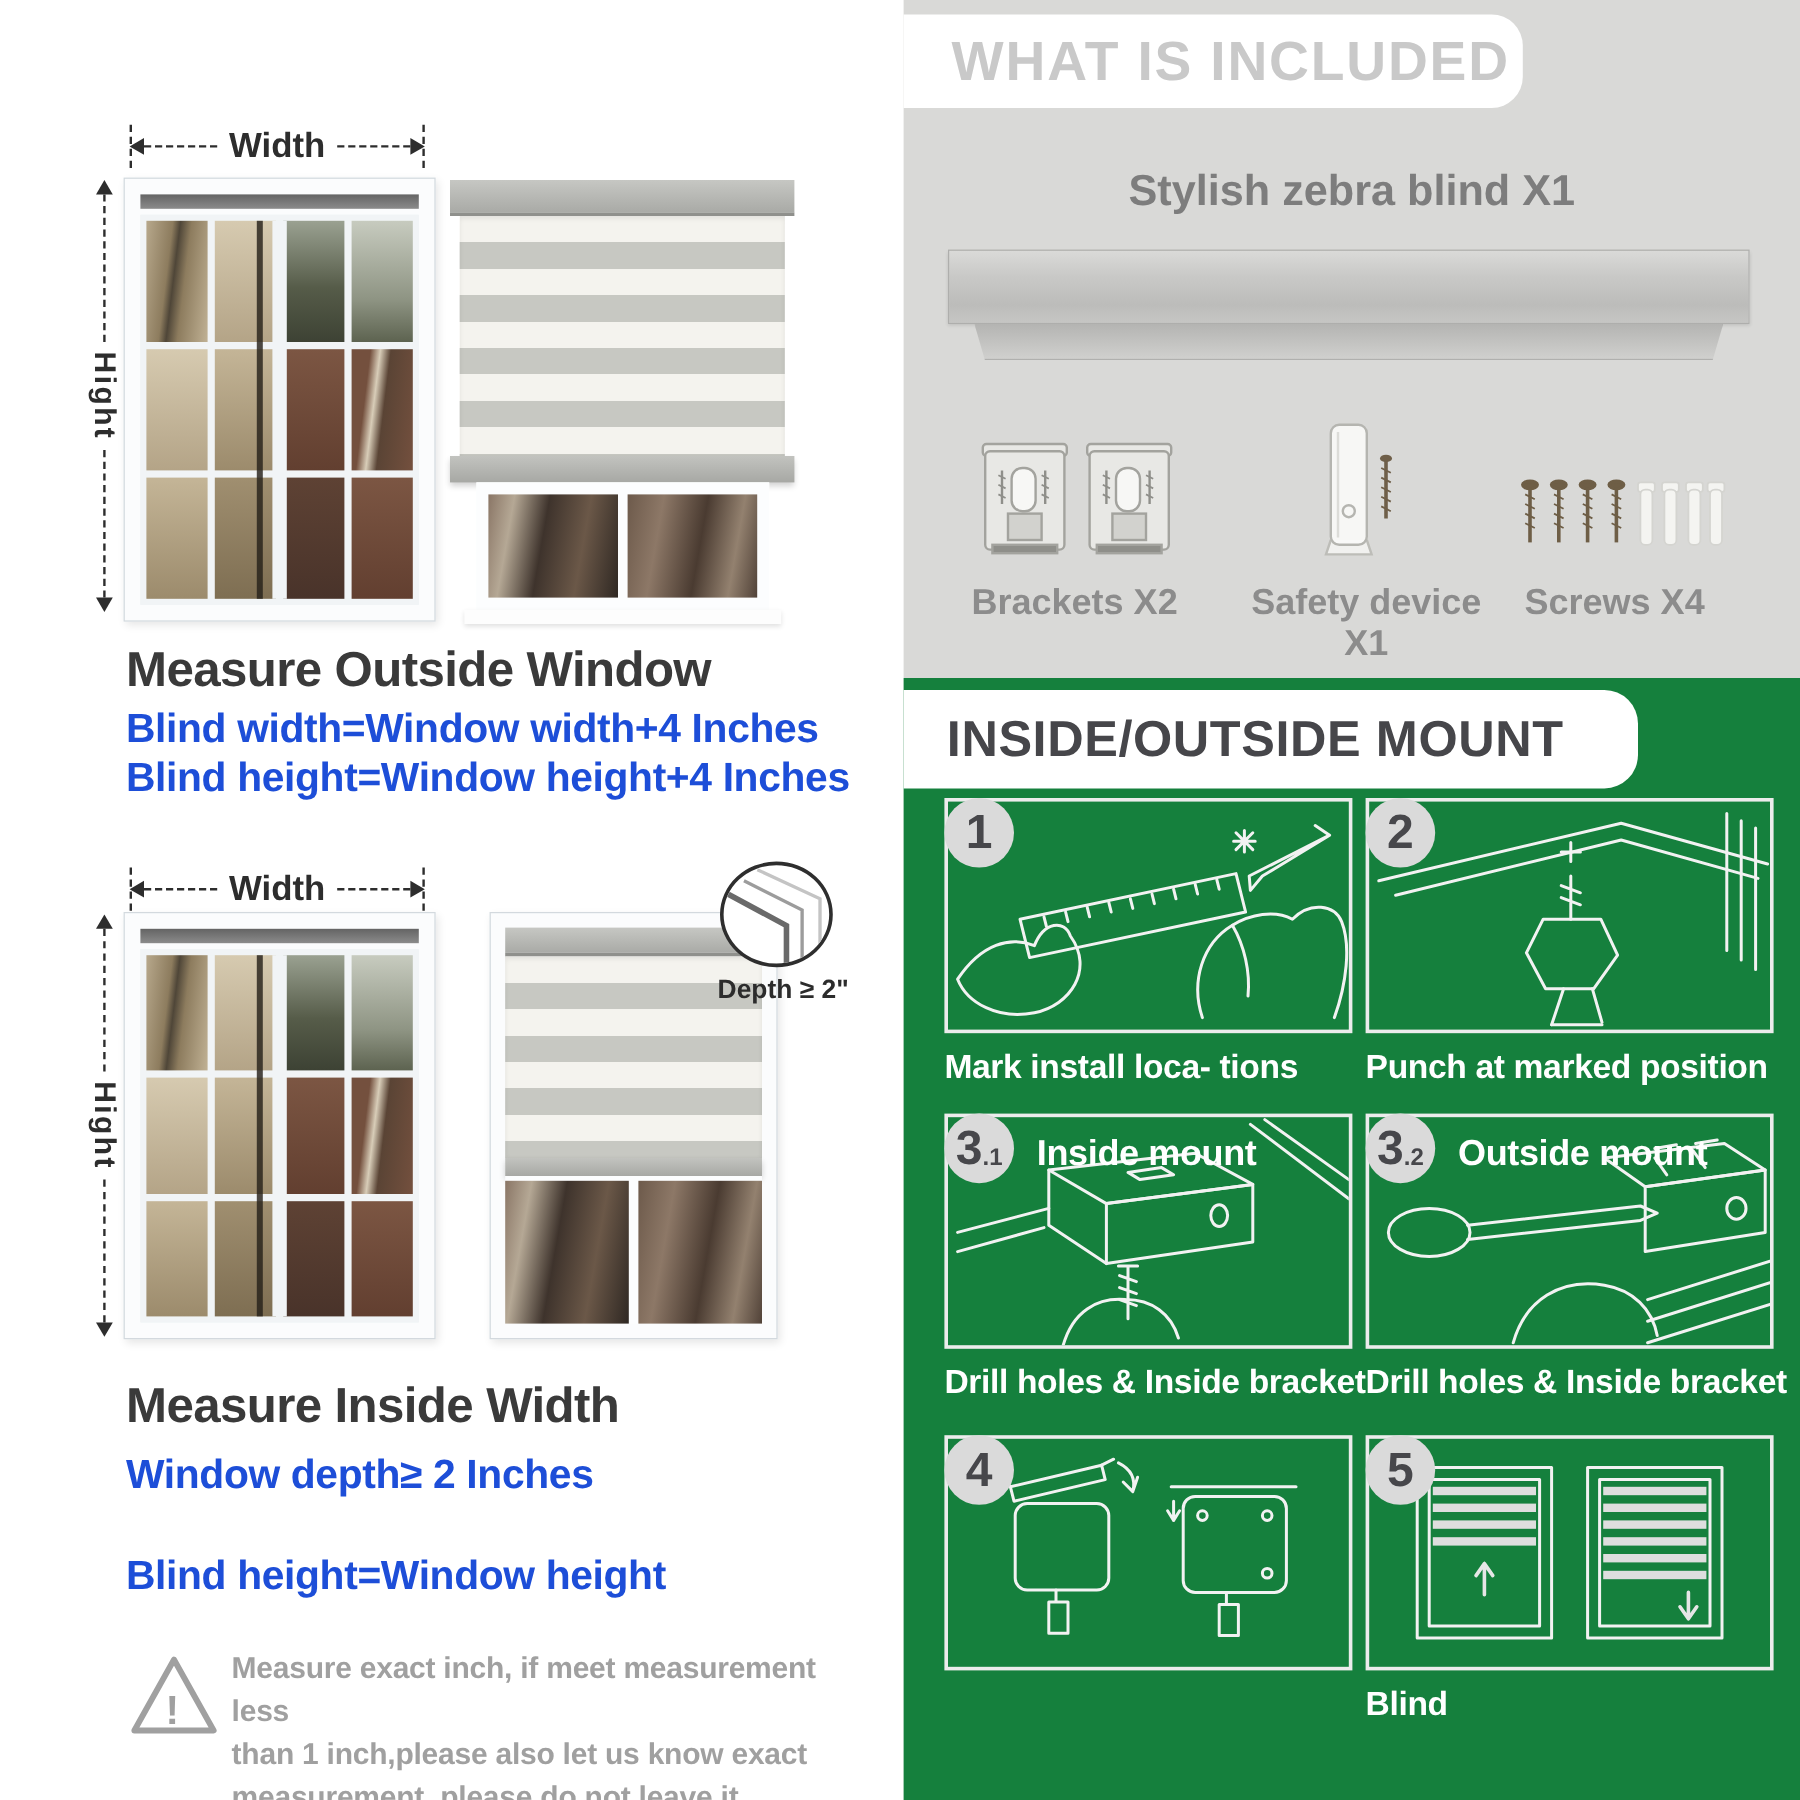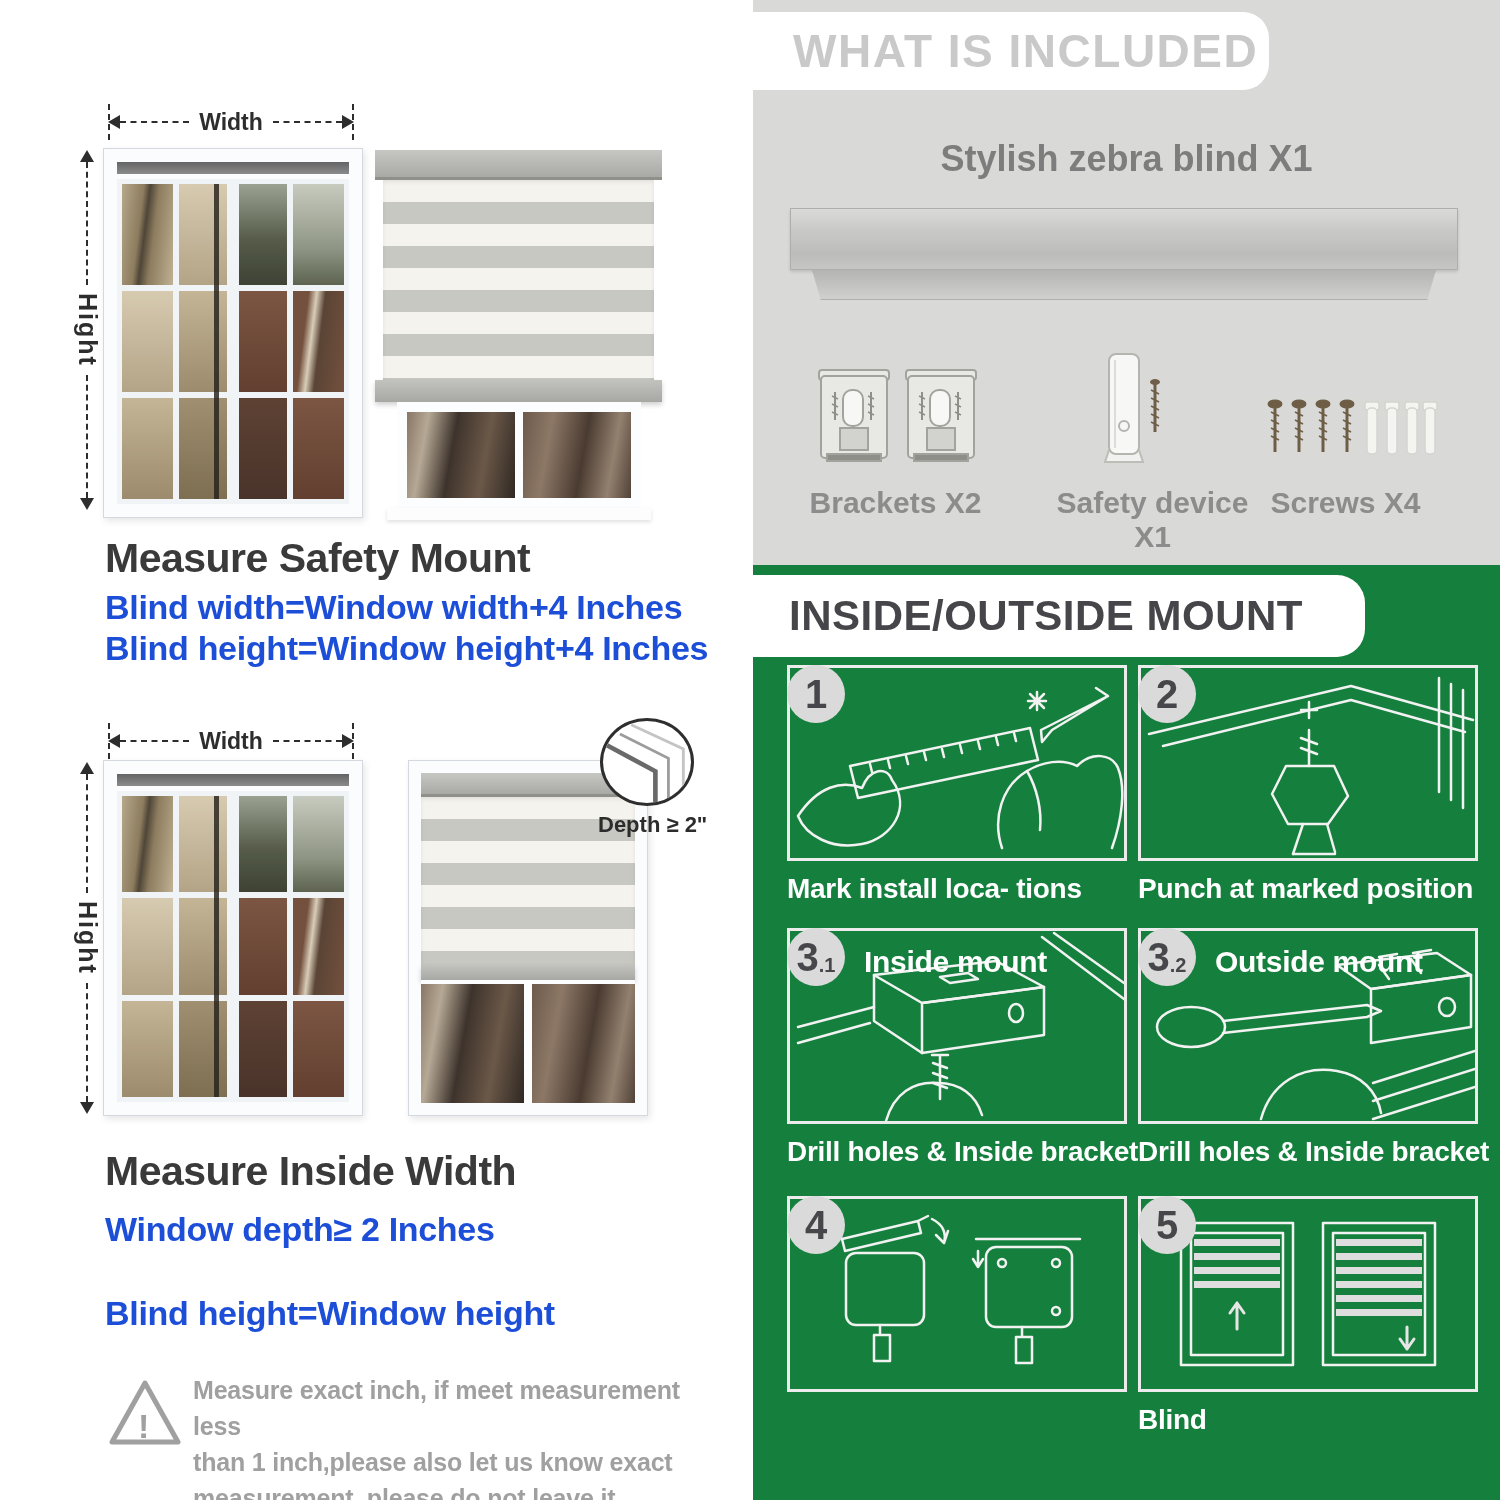--- a/index.html
+++ b/index.html
@@ -6,21 +6,21 @@
   .page{position:relative;width:1500px;height:1500px;background:#fff;overflow:hidden;
         font-family:"Liberation Sans","DejaVu Sans",sans-serif;}
   .abs{position:absolute;}
 
   
   .header-bar{left:0;top:11px;width:527px;height:79px;background:#b9b9b9;
     border-radius:0 26px 26px 0;color:#fff;font-size:46px;font-weight:bold;
     line-height:79px;padding-left:55px;letter-spacing:1px;box-sizing:border-box;}
 
   
-  .harrow{display:flex;align-items:center;color:#2d2d2d;font-weight:bold;font-size:23px;height:28px;}
+  .harrow{display:flex;align-items:center;color:#2d2d2d;font-weight:bold;font-size:29px;height:28px;}
   .harrow .hdash{flex:1;border-top:2px dashed #2d2d2d;height:0;position:relative;}
   .harrow .lab{padding:0 10px;white-space:nowrap;}
   .ah{width:0;height:0;border-top:7px solid transparent;border-bottom:7px solid transparent;}
   .ah.left{border-right:12px solid #2d2d2d;}
   .ah.right{border-left:12px solid #2d2d2d;}
   .vtick{border-left:2px dashed #2d2d2d;width:0;}
 
   
   .varrow{display:flex;flex-direction:column;align-items:center;color:#2d2d2d;font-weight:bold;font-size:25px;width:34px;}
   .varrow .vdash{flex:1;border-left:2px dashed #2d2d2d;width:0;}
@@ -152,21 +152,21 @@
     <div class="cassette" style="height:30px;"></div>
     <div class="zebra" style="height:200px;margin:0 8px;"></div>
     <div class="rail" style="height:22px;"></div>
     <div class="blind-under" style="width:244px;height:106px;margin:0 auto;">
       <div class="upane upA"></div>
       <div class="upane upB"></div>
     </div>
     <div class="sill" style="width:264px;height:12px;margin:0 auto;"></div>
   </div>
 
-  <div class="abs h-measure" style="left:105px;top:535px;">Measure Safety Mount</div>
+  <div class="abs h-measure" style="left:105px;top:535px;">Measure Outside Window</div>
   <div class="abs formula" style="left:105px;top:588px;">Blind width=Window width+4 Inches</div>
   <div class="abs formula" style="left:105px;top:629px;">Blind height=Window height+4 Inches</div>
 
   <div class="abs harrow" style="left:108px;top:727px;width:246px;">
     <span class="ah left"></span>
     <span class="hdash"></span>
     <span class="lab">Width</span>
     <span class="hdash"></span>
     <span class="ah right"></span>
   </div>
@@ -293,21 +293,21 @@
         <rect x="120" y="4" width="14" height="8" rx="2"></rect>
           <rect x="122" y="10" width="10" height="46" rx="4"></rect>
         <rect x="140" y="4" width="14" height="8" rx="2"></rect>
           <rect x="142" y="10" width="10" height="46" rx="4"></rect>
         <rect x="158" y="4" width="14" height="8" rx="2"></rect>
           <rect x="160" y="10" width="10" height="46" rx="4"></rect>
       </g>
     </svg>
 
     <div class="abs comp-label" style="left:30px;width:225px;">Brackets X2</div>
-    <div class="abs comp-label" style="left:282px;width:235px;">Safety device X1</div>
+    <div class="abs comp-label" style="left:268px;width:235px;">Safety device X1</div>
     <div class="abs comp-label" style="left:505px;width:175px;">Screws X4</div>
   </div>
 
   <div class="abs panel-dark">
     <div class="abs mnt-title">INSIDE/OUTSIDE MOUNT</div>
 
     <div class="abs step" style="left:34px;top:100px;">
       <div class="sbox">
         <svg class="lineart" viewBox="0 0 334 190">
           <g stroke="#f2f2f2" stroke-width="2.5" fill="none" stroke-linecap="round" stroke-linejoin="round">

